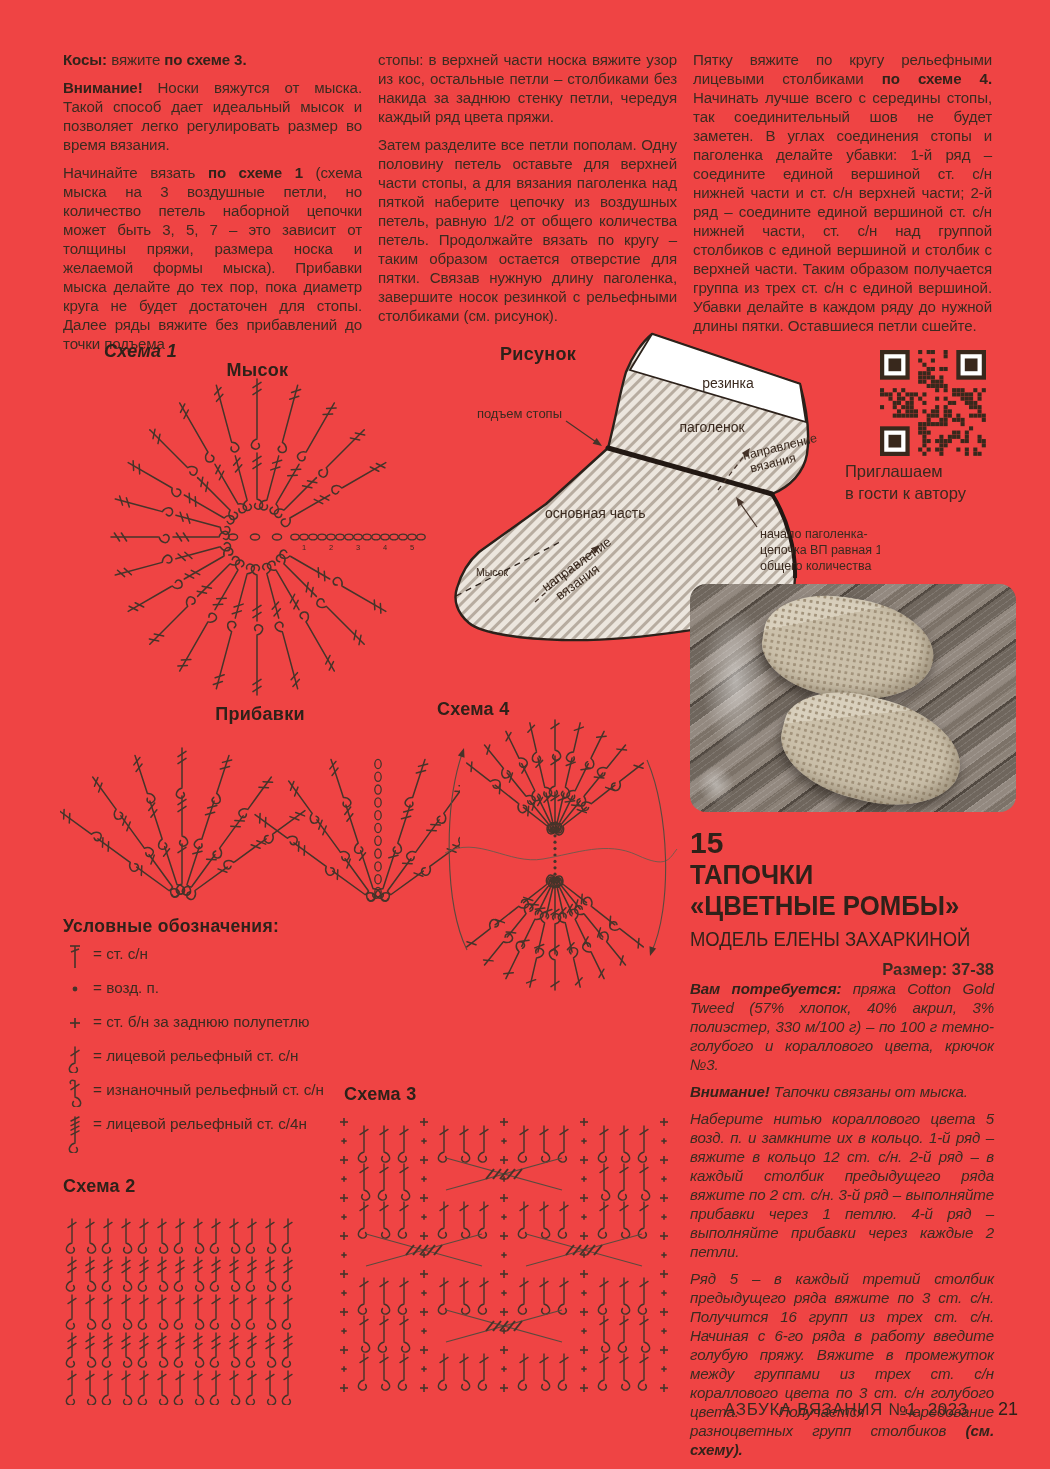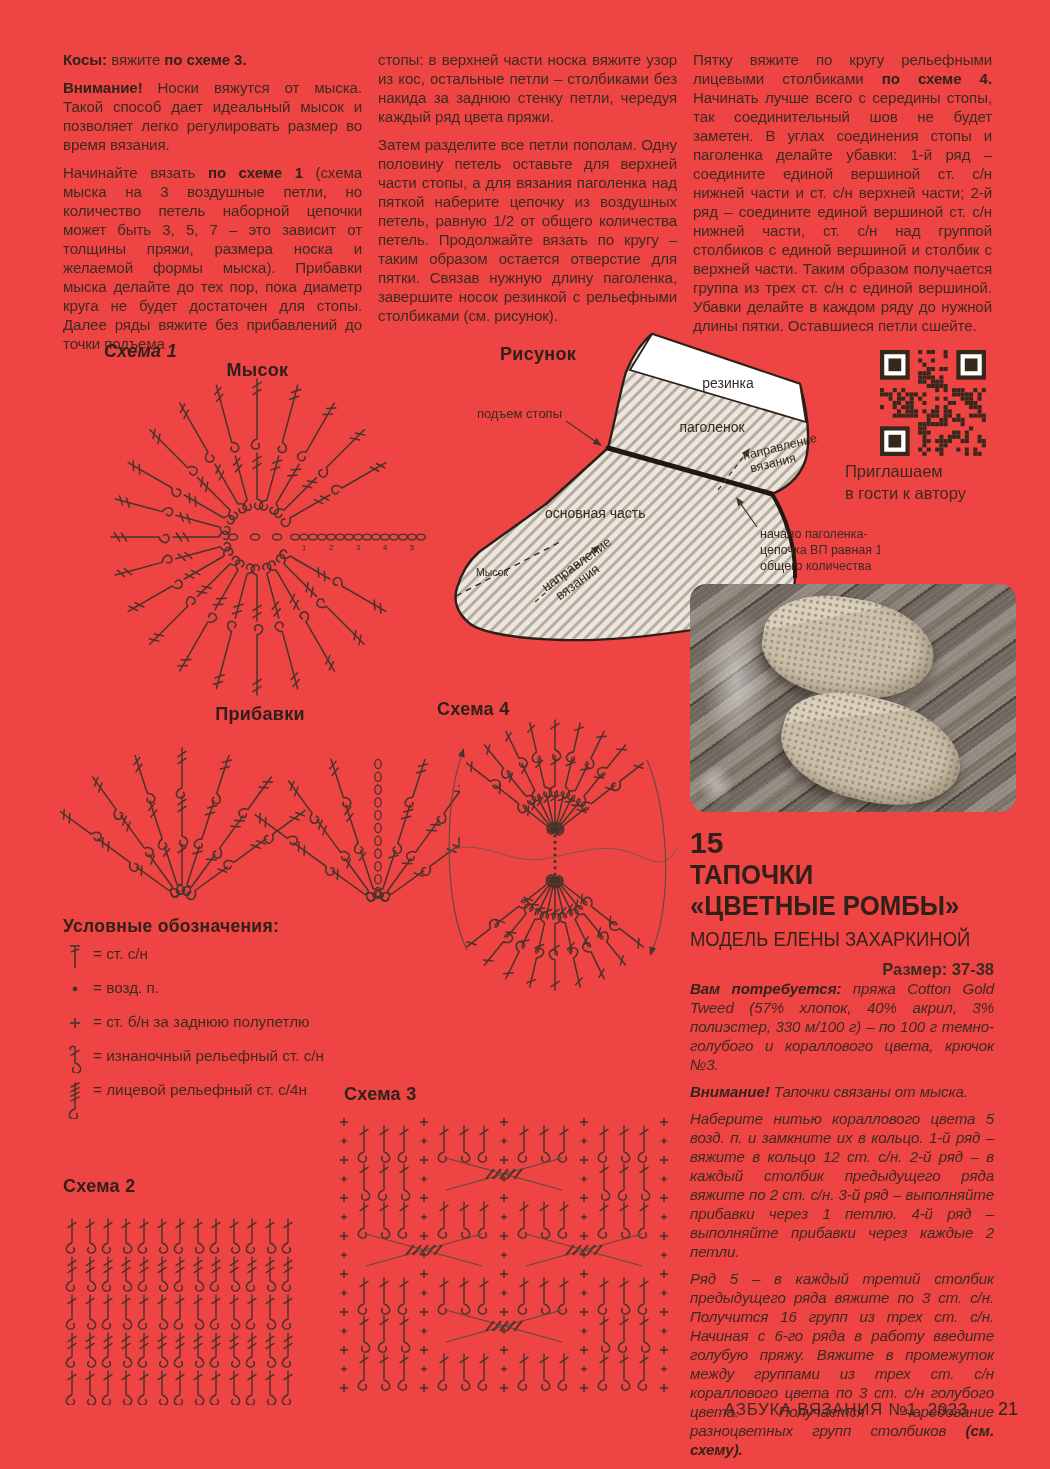--- a/index.html
+++ b/index.html
@@ -1121,20 +1121,30 @@
               <line x1="7" y1="14" x2="17" y2="14" stroke="#46342a" stroke-width="1.7"></line>
               <line x1="12" y1="9" x2="12" y2="19" stroke="#46342a" stroke-width="1.7"></line>
             </svg></span>
           <span class="txt">= ст. б/н за заднюю полупетлю</span>
         </div>
         <div class="lrow">
           <span class="sym"><svg width="26" height="30" viewBox="0 0 26 30">
               <g transform="translate(12,20) rotate(0)" stroke="#46342a" stroke-width="1.5" fill="none" stroke-linecap="round">
                 <line x1="0" y1="-1" x2="0" y2="-16"></line>
                 <line x1="-4" y1="-7.4" x2="4" y2="-12.6"></line>
+                <path d="M0,0 C-5.5,1.5 -7.5,7.5 -3.5,9.5 C0.5,11.5 4,8 1.5,4.5"></path>
+              </g>
+            </svg></span>
+          <span class="txt">= лицевой рельефный ст. с/н</span>
+        </div>
+        <div class="lrow">
+          <span class="sym"><svg width="26" height="30" viewBox="0 0 26 30">
+              <g transform="translate(12,20) rotate(0)" stroke="#46342a" stroke-width="1.5" fill="none" stroke-linecap="round">
+                <line x1="0" y1="-1" x2="0" y2="-16"></line>
+                <line x1="-4" y1="-7.4" x2="4" y2="-12.6"></line>
                 <path d="M0,0 C5.5,1.5 7.5,7.5 3.5,9.5 C-0.5,11.5 -4,8 -1.5,4.5"></path>
               </g>
               <path d="M12,4 C8,2 6,5 8,7" stroke="#46342a" stroke-width="1.4" fill="none"></path>
             </svg></span>
           <span class="txt">= изнаночный рельефный ст. с/н</span>
         </div>
         <div class="lrow">
           <span class="sym"><svg width="26" height="42" viewBox="0 0 26 42">
               <g transform="translate(12,32) rotate(0)" stroke="#46342a" stroke-width="1.5" fill="none" stroke-linecap="round">
                 <line x1="0" y1="-1" x2="0" y2="-26"></line>

